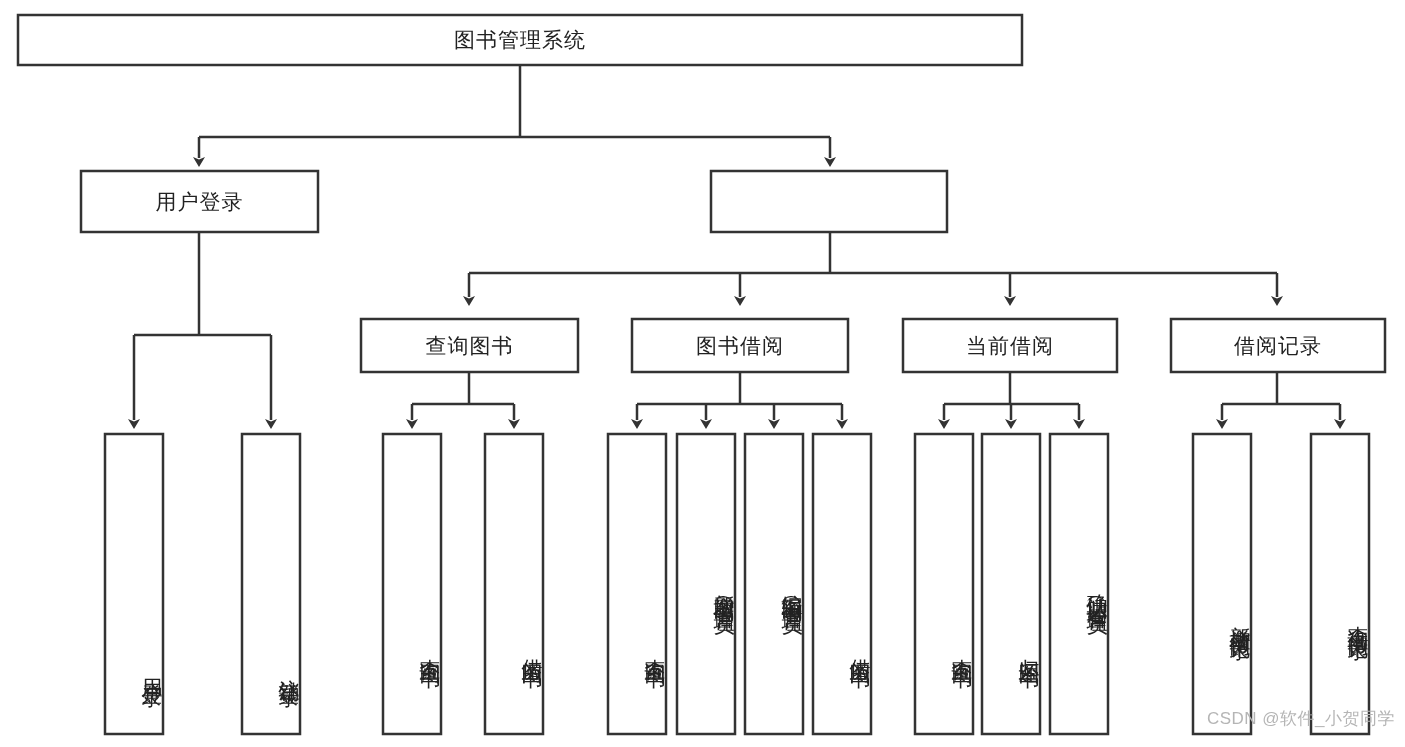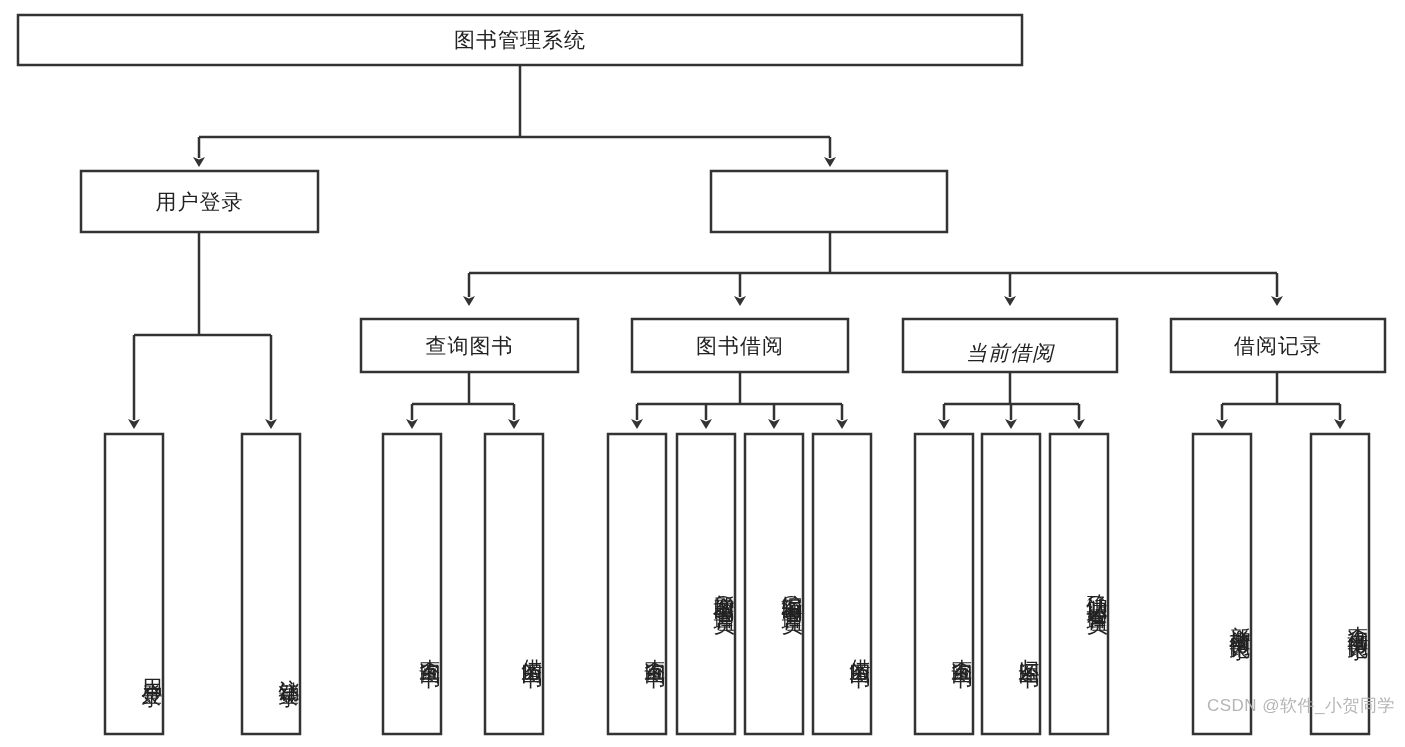--- a/index.html
+++ b/index.html
@@ -60,21 +60,21 @@
     font-size: 21px;
     writing-mode: vertical-rl;
     text-orientation: upright;
     letter-spacing: 3px;
     line-height: 1;
     pointer-events: none;
   }
   .watermark {
     position: absolute;
     right: 10px;
-    bottom: 19px;
+    bottom: 6px;
     color: #b5b5b5;
     font-size: 17px;
     letter-spacing: 0.5px;
     white-space: nowrap;
   }
 </style>
 </head>
 <body>
 
 <div id="diagram-root">
@@ -154,21 +154,21 @@
     <rect class="node-box" x="1193" y="434" width="58" height="300"></rect>
     <rect class="node-box" x="1311" y="434" width="58" height="300"></rect>
   </svg>
 
   <div class="node-label-h" style="left:18px; top:15px; width:1004px; height:50px;">图书管理系统</div>
 
   <div class="node-label-h" style="left:81px; top:171px; width:237px; height:61px;">用户登录</div>
 
   <div class="node-label-h" style="left:361px; top:319px; width:217px; height:53px;">查询图书</div>
   <div class="node-label-h" style="left:632px; top:319px; width:216px; height:53px;">图书借阅</div>
-  <div class="node-label-h" style="left:903px; top:326px; width:214px; height:53px;font-style:italic;">当前借阅</div>
+  <div class="node-label-h" style="left:903px; top:319px; width:214px; height:53px;">当前借阅</div>
   <div class="node-label-h" style="left:1171px; top:319px; width:214px; height:53px;">借阅记录</div>
 
   <div class="node-label-v" style="left:105px; top:434px; width:58px; height:300px; padding-top:84px;">用户登录</div>
   <div class="node-label-v" style="left:242px; top:434px; width:58px; height:300px; padding-top:84px;">注销登录</div>
 
   <div class="node-label-v" style="left:383px; top:434px; width:58px; height:300px; padding-top:64px;">查询图书</div>
   <div class="node-label-v" style="left:485px; top:434px; width:58px; height:300px; padding-top:64px;">借阅图书</div>
 
   <div class="node-label-v" style="left:608px; top:434px; width:58px; height:300px; padding-top:64px;">查询图书</div>
   <div class="node-label-v" style="left:677px; top:434px; width:58px; height:300px; padding-top:6px;">新增图书（管理员）</div>

